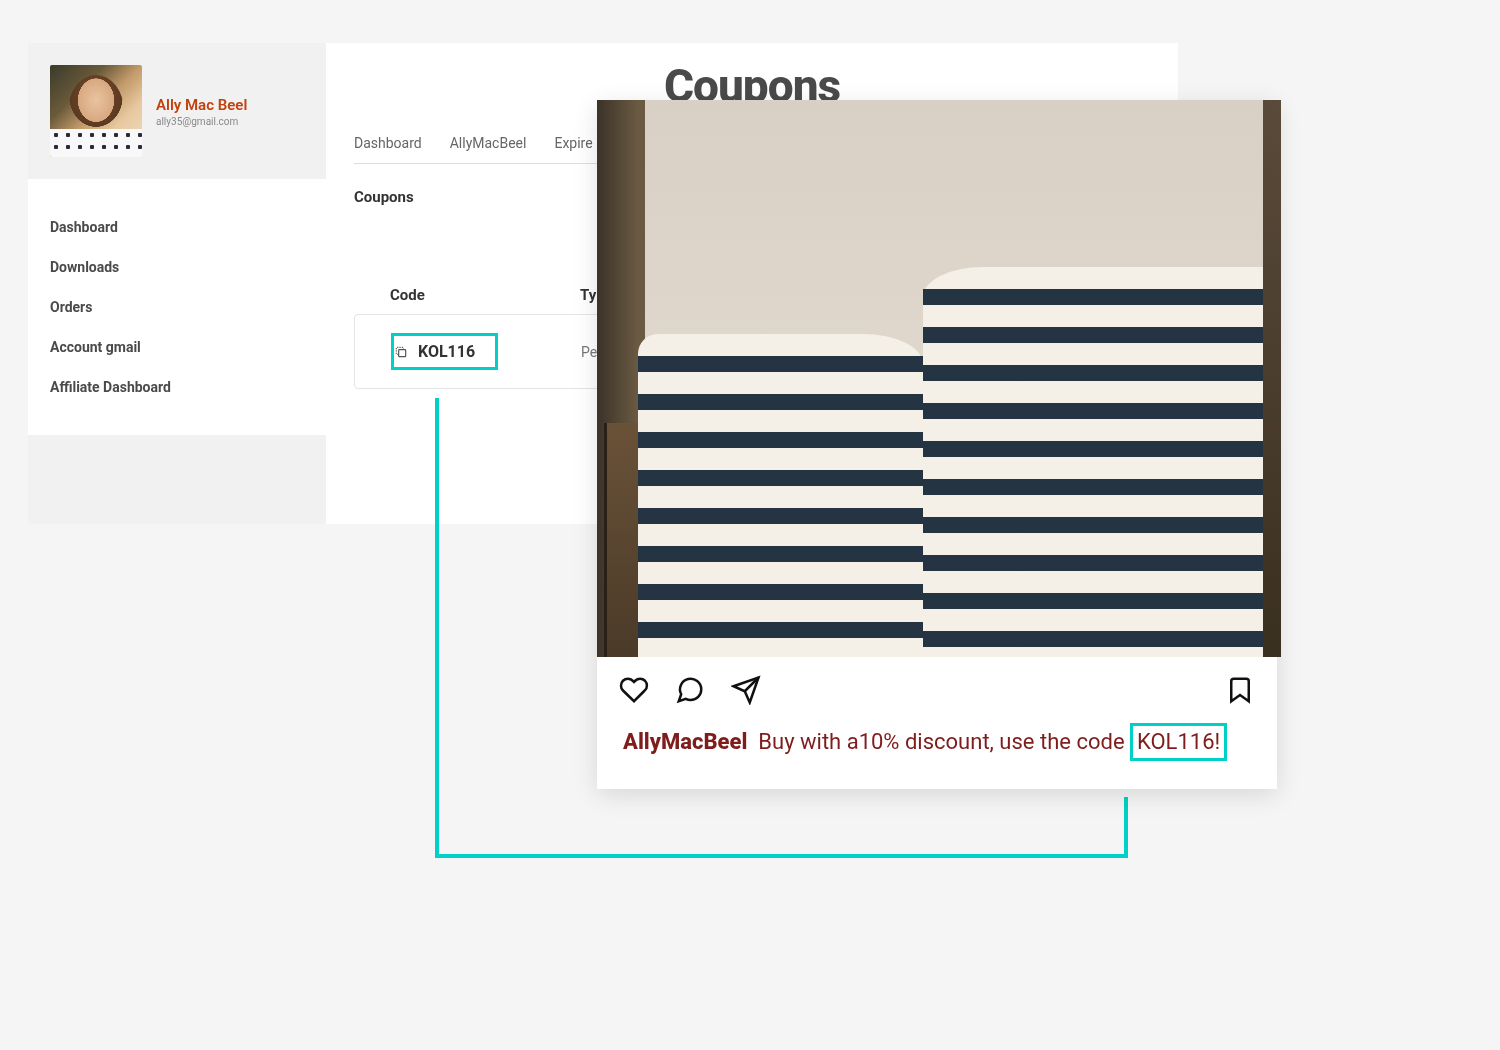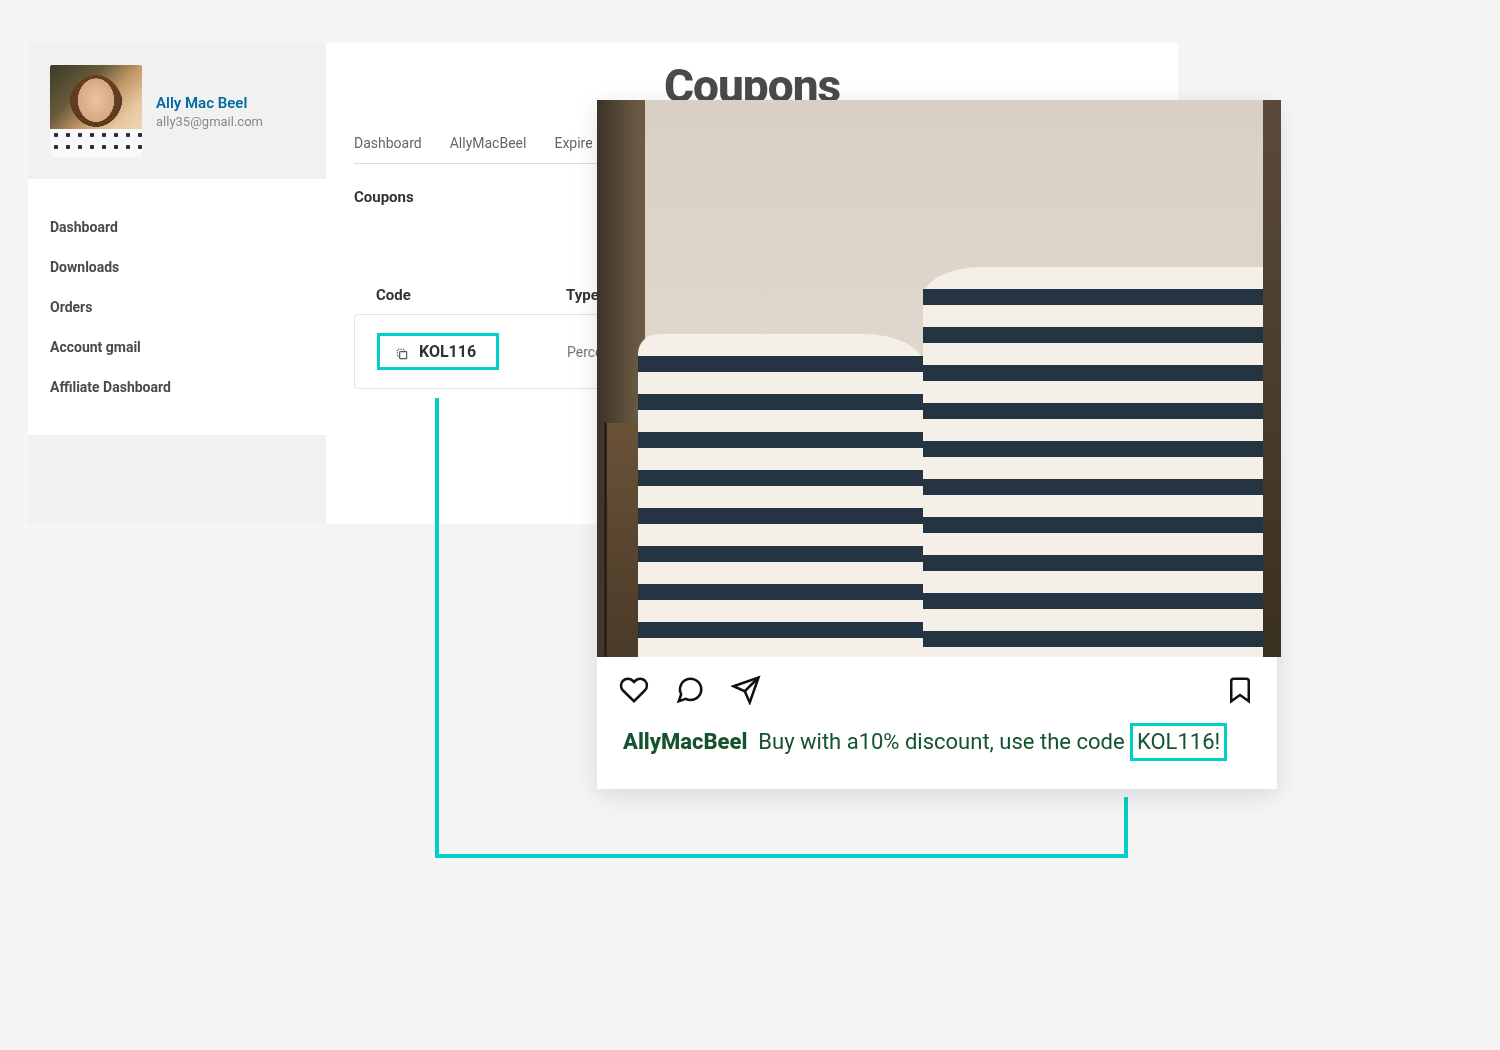--- a/index.html
+++ b/index.html
@@ -55,24 +55,24 @@
     position:absolute;
     left:0; bottom:0;
     width:100%; height:28px;
     background: #f8f8f8;
     background-image: radial-gradient(circle, #2a2a3a 2px, transparent 2.5px);
     background-size: 12px 12px;
   }
   .user-name {
     font-size: 15px;
     font-weight: 600;
-    color: #0369a1;
+    color: #c2410c;
   }
   .user-email {
-    font-size: 13px;
+    font-size: 10px;
     color: #888;
     margin-top: 2px;
   }
   .sidebar-nav {
     padding: 28px 22px;
     background:#fff;
   }
   .sidebar-nav .nav-item {
     display: block;
     padding: 12px 0;
@@ -142,40 +142,40 @@
     color:#666;
     background:#fff;
   }
   .row-head {
     display:flex;
     padding: 10px 22px;
     font-size:15px;
     font-weight:700;
     color:#333;
   }
-  .col-code{flex:0 0 190px;}
+  .col-code{flex:0 0 190px;margin-left:14px;}
   .col-type{flex:0 0 240px;}
   .col-amount{flex:0 0 118px; text-align:left;}
   .col-expire{flex:0 0 180px;}
   .col-action{flex:1; text-align:right;}
   .data-row{
     display:flex;
     align-items:center;
     border:1px solid #e4e4e4;
     border-radius:4px;
     padding:18px 22px;
     font-size:14px;
     color:#777;
   }
   .code-box{
     display:inline-flex;
-    align-items:flex-end;
+    align-items:center;
     gap:10px;
     border:3px solid #00d0c6;
-    padding:6px 20px 6px 15px;
+    padding:6px 20px 6px 0;
     color:#333;
     font-weight:700;
     font-size:16px;
     position:relative;
     background:#fff;
   }
   .copy-icon-svg{width:14px;height:14px;flex-shrink:0;}
   .action-link{
     color:#1bbfb0;
     text-decoration:none;
@@ -253,21 +253,21 @@
     display:flex;
     align-items:center;
     padding:18px 22px 8px;
     gap:26px;
   }
   .action-bar .spacer{flex:1;}
   .ig-icon{width:30px;height:30px;}
   .caption{
     padding:10px 26px 28px;
     font-size:22px;
-    color:#14532d;
+    color:#7f1d1d;
     line-height:1.35;
   }
   .caption b{font-weight:800;}
   .code-highlight{
     border:3px solid #00d0c6;
     padding:1px 4px;
     display:inline-block;
   }
 </style>
 </head>

